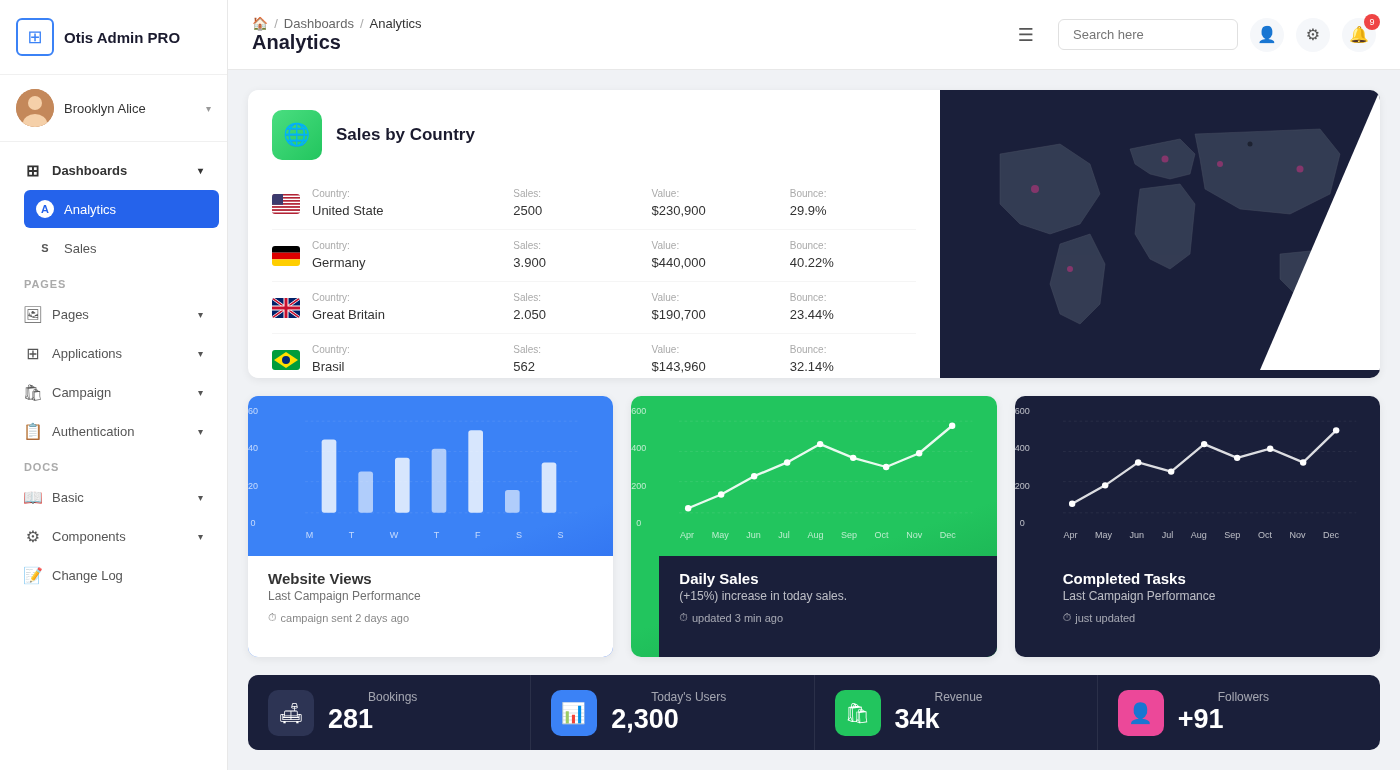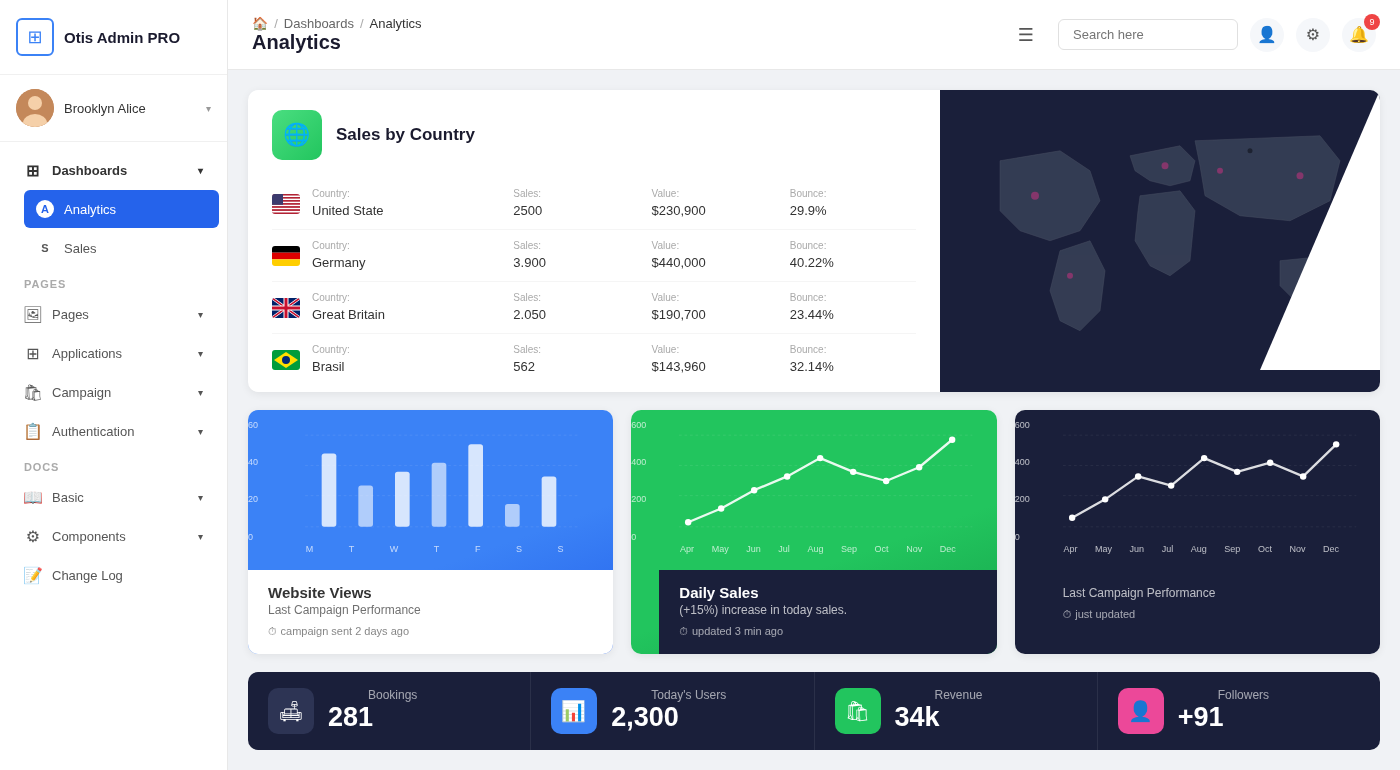--- a/index.html
+++ b/index.html
@@ -160,29 +160,29 @@
     .chart-card {
       flex: 1; border-radius: 10px;
       box-shadow: 0 2px 8px rgba(0,0,0,0.07);
       overflow: hidden;
     }
     .chart-card.blue { background: linear-gradient(160deg, #3b82f6 60%, #2563eb 100%); }
     .chart-card.green { background: linear-gradient(160deg, #22c55e 60%, #16a34a 100%); }
     .chart-card.dark { background: #1a1f3a; }
 
     .chart-area { height: 160px; padding: 16px 16px 0; position: relative; }
-    .chart-footer { padding: 14px 20px 16px; }
+    .chart-footer { padding: 14px 20px 33px; }
     .chart-footer.dark-bg { background: #1a1f3a; color: #fff; margin-left: 28px; }
     .chart-footer.light-bg { background: #fff; color: #333; }
     .chart-name { font-size: 15px; font-weight: 700; }
     .chart-sub { font-size: 12px; margin-top: 2px; opacity: 0.7; }
     .chart-time { font-size: 11px; margin-top: 8px; opacity: 0.6; display: flex; align-items: center; gap: 4px; }
 
     
-    .y-labels { position: absolute; left: 0; top: 10px; bottom: 28px; display: flex; flex-direction: column; justify-content: space-between; font-size: 9px; color: rgba(255,255,255,0.7); }
+    .y-labels { position: absolute; left: 0; top: 10px; bottom: 28px; display: flex; flex-direction: column; justify-content: space-between; font-size: 9px; color: rgba(255,255,255,0.7); align-items: center; }
     .x-labels { display: flex; justify-content: space-around; font-size: 9px; color: rgba(255,255,255,0.7); margin-top: 4px; padding: 0 16px; }
 
     
     .stats-row { display: flex; gap: 0; background: #1a1f3a; border-radius: 10px; overflow: hidden; }
     .stat-item {
       flex: 1; display: flex; align-items: center;
       padding: 18px 20px; gap: 14px;
       border-right: 1px solid rgba(255,255,255,0.08);
     }
     .stat-item:last-child { border-right: none; }
@@ -579,20 +579,21 @@
               <span>Jun</span>
               <span>Jul</span>
               <span>Aug</span>
               <span>Sep</span>
               <span>Oct</span>
               <span>Nov</span>
               <span>Dec</span>
           </div>
         </div>
         <div class="chart-footer dark-bg">
+          <div class="chart-name">Completed Tasks</div>
           <div class="chart-sub">Last Campaign Performance</div>
           <div class="chart-time">
             <span>⏱</span>
             <span>just updated</span>
           </div>
         </div>
       </div>
     </div>
 
     <div class="stats-row">

